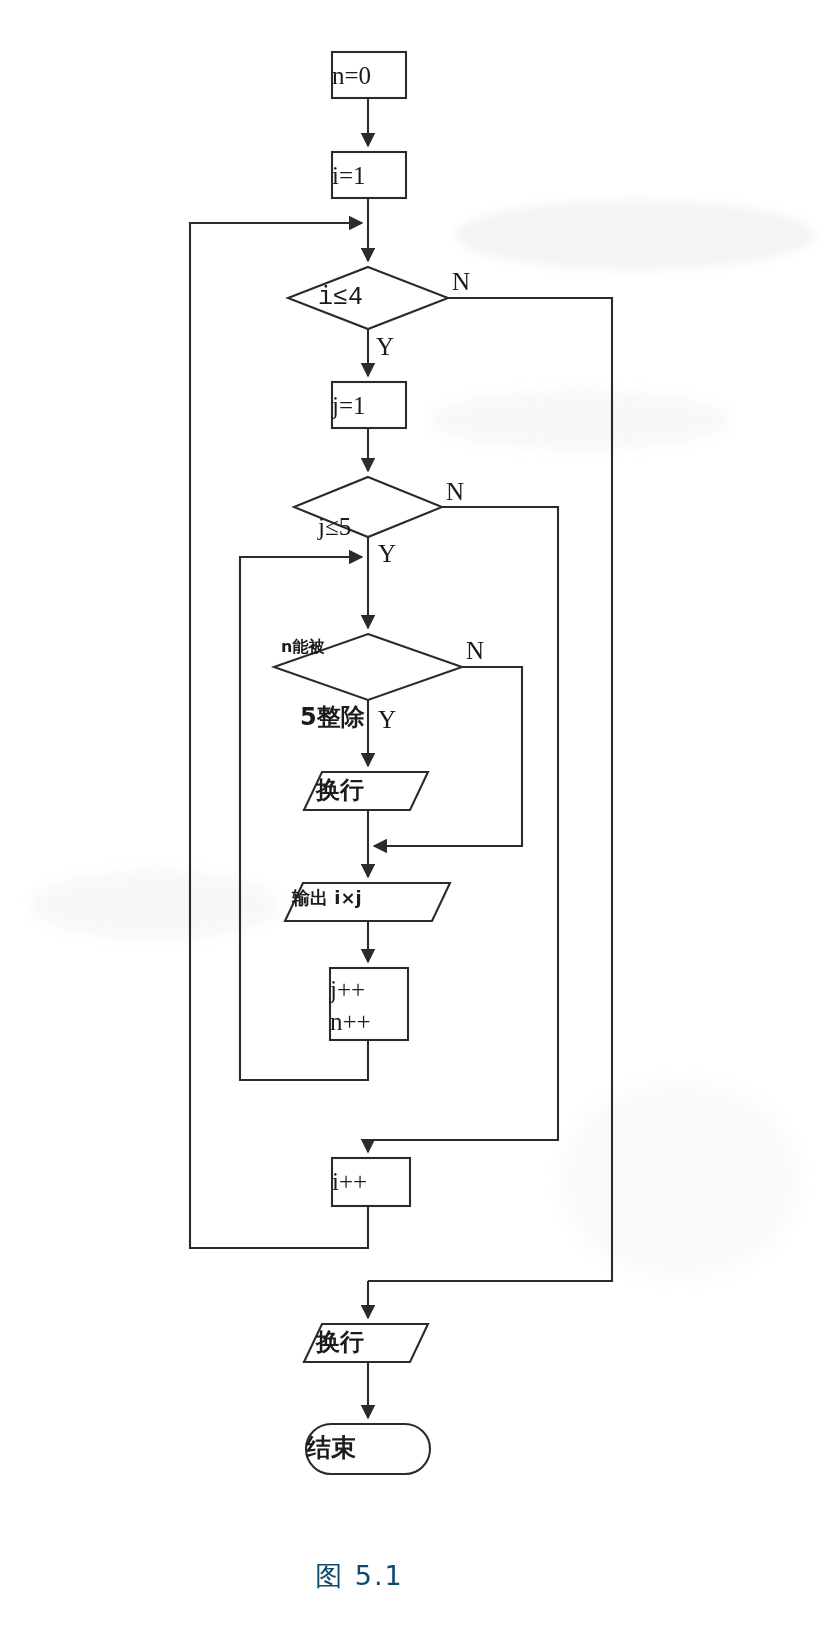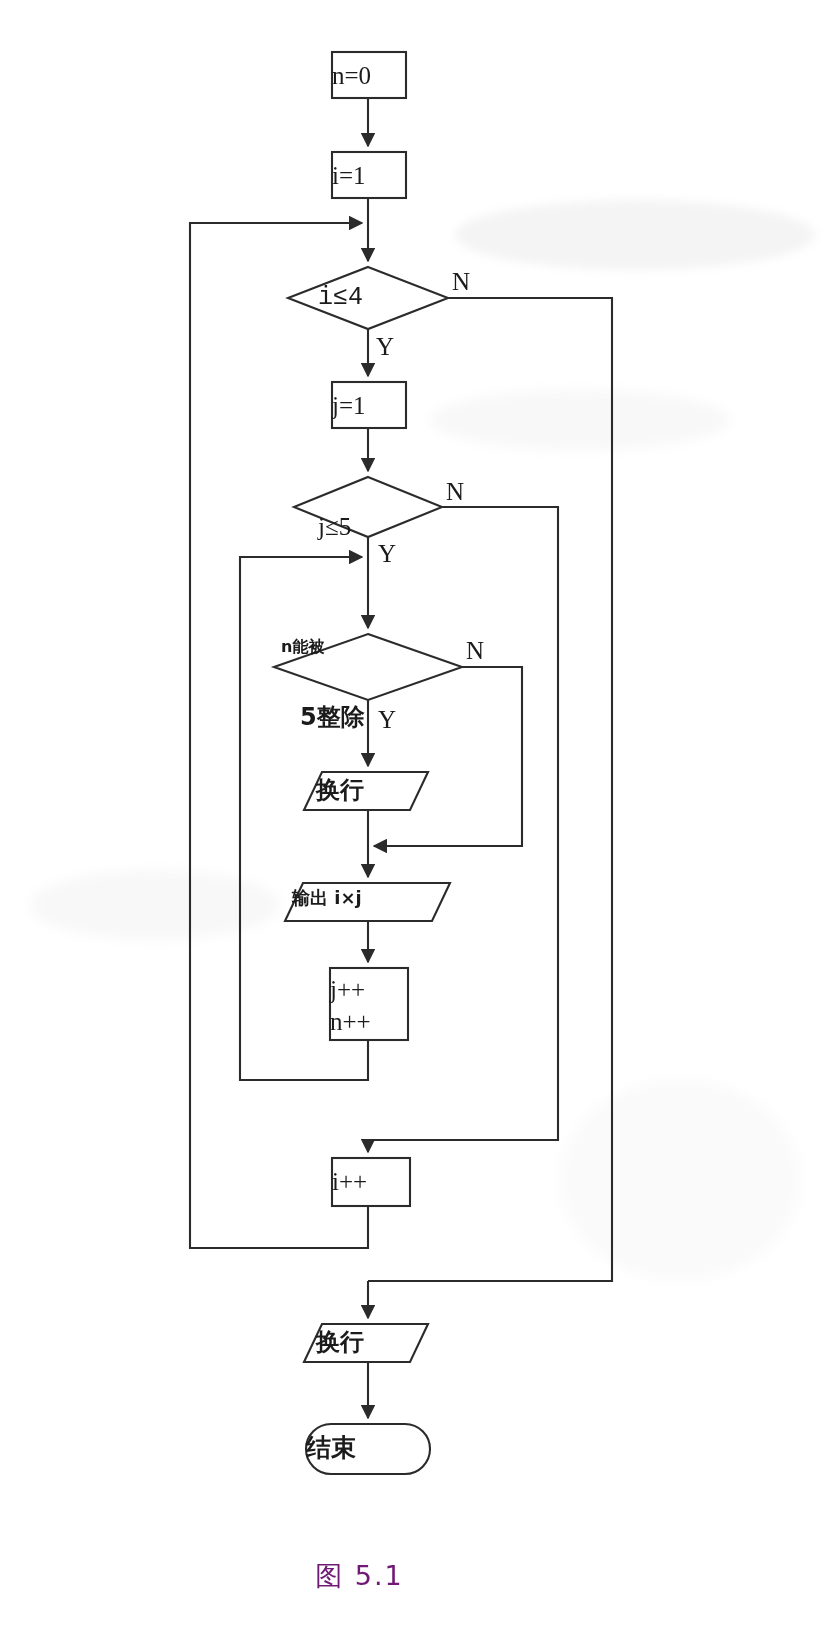--- a/index.html
+++ b/index.html
@@ -53,21 +53,21 @@
     color: #1b1b1b;
     pointer-events: none;
   }
   .caption {
     position: absolute;
     left: 0;
     width: 719px;
     text-align: center;
     font-family: "DejaVu Sans", "Liberation Sans", sans-serif;
     font-size: 27px;
-    color: #701a75;
+    color: #0c4a6e;
     letter-spacing: 2px;
   }
   .stain {
     position: absolute;
     pointer-events: none;
     border-radius: 50%;
   }
 </style>
 </head>
 <body>

